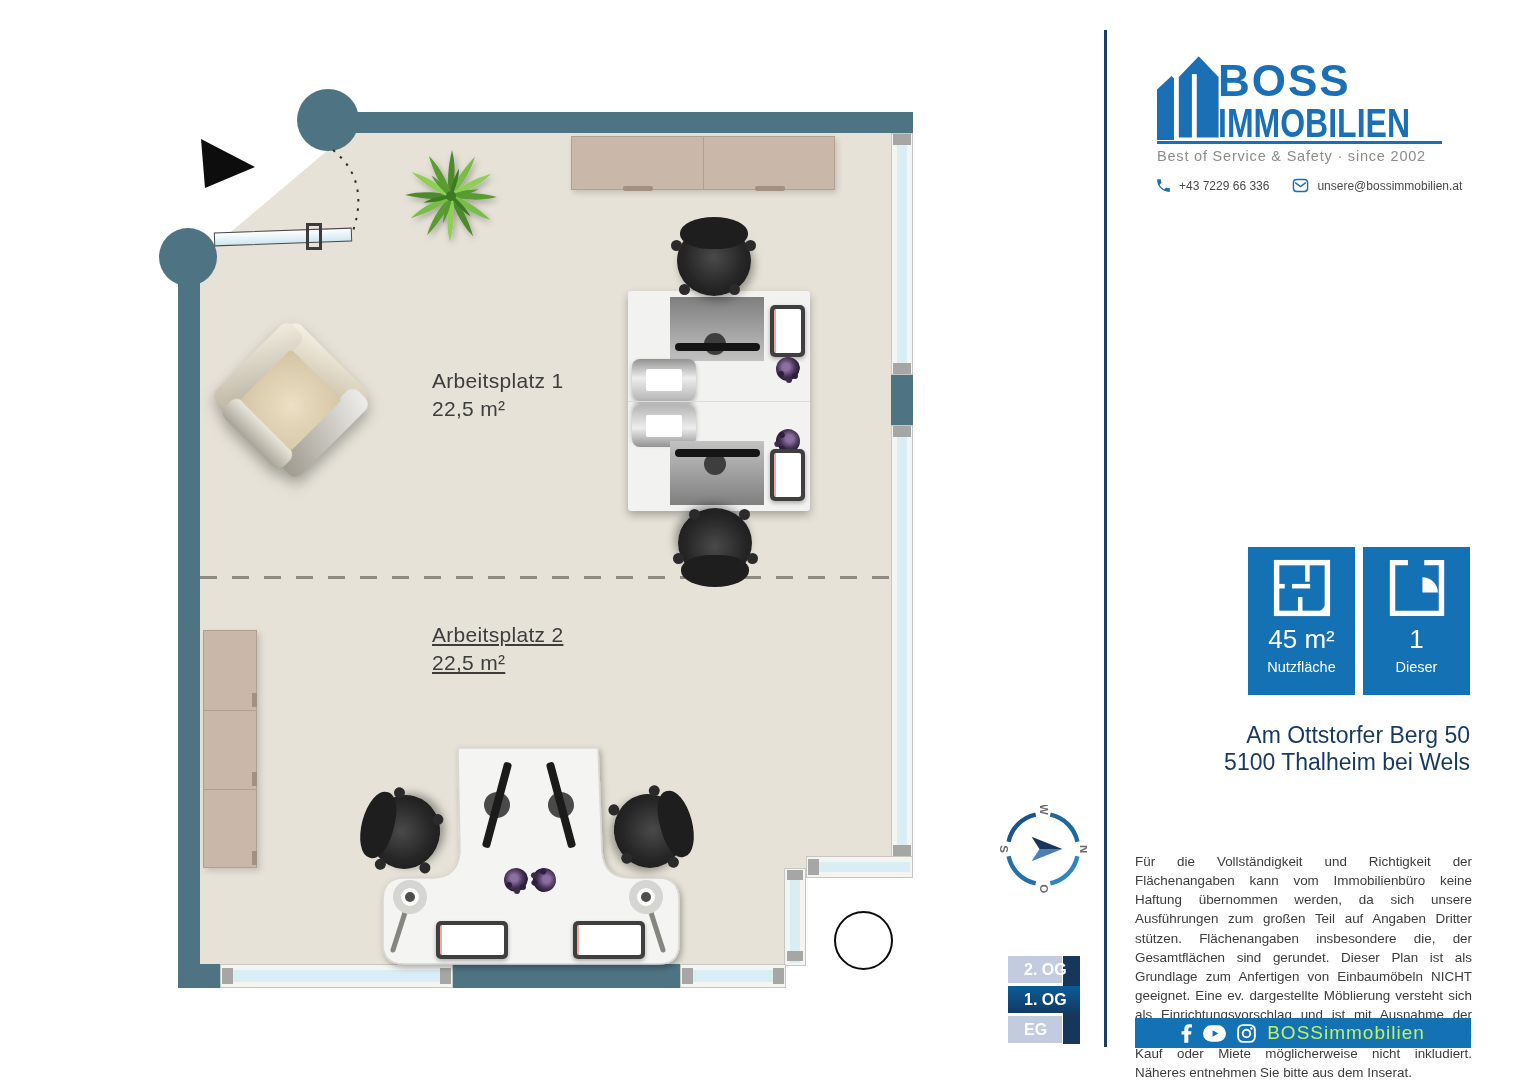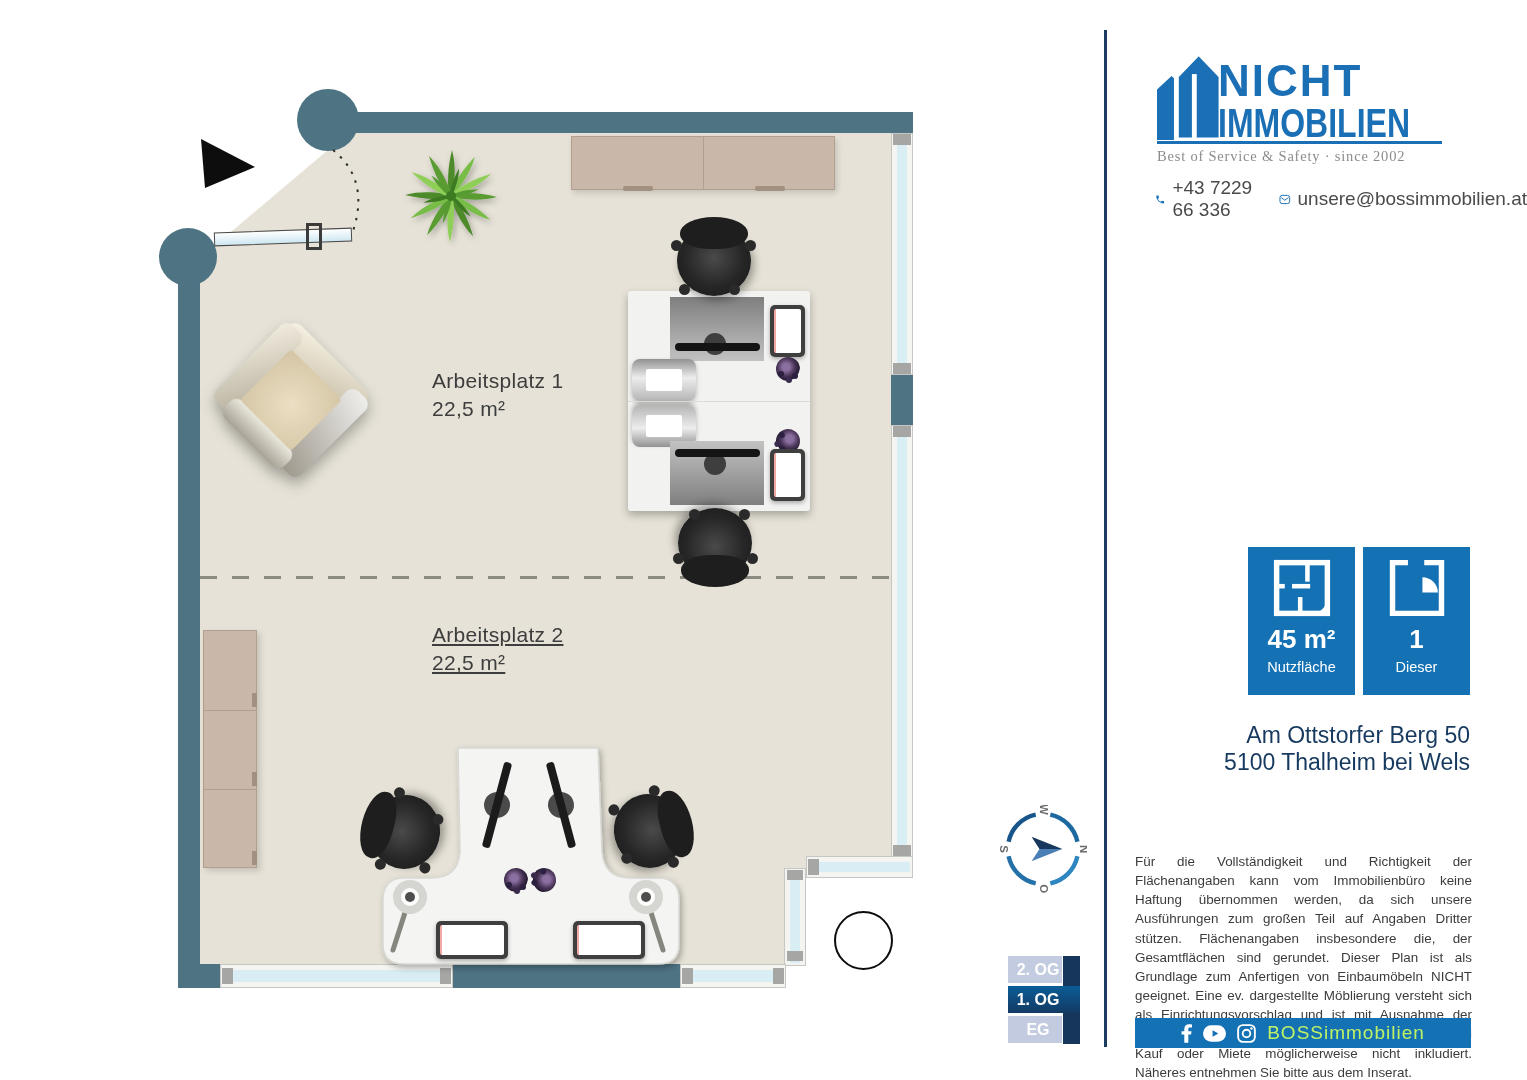--- a/index.html
+++ b/index.html
@@ -99,45 +99,45 @@
   .round-table{position:absolute;left:826px;top:911px;width:59px;height:59px;border:2.5px solid #0c0c0c;
     border-radius:50%;background:#fff;}
 
   
   .panel-divider{position:absolute;left:1104px;top:30px;width:3px;height:1017px;background:#1d3c63;}
 
   .brand-line1{position:absolute;left:1218px;top:56px;font-size:44px;font-weight:bold;color:var(--brand);letter-spacing:2px;}
   .brand-line2{position:absolute;left:1218px;top:101px;font-size:40px;font-weight:bold;color:var(--brand);
     transform:scaleX(.80);transform-origin:left;white-space:nowrap;letter-spacing:0px;}
   .logo-underline{position:absolute;left:1157px;top:141px;width:285px;height:3px;background:var(--brand);}
-  .tagline{position:absolute;left:1157px;top:148px;width:290px;font-size:14.5px;color:#8c8c8c;letter-spacing:.8px;white-space:nowrap;font-family:Liberation Serif, serif;}
-  .contact{position:absolute;left:1155px;top:177px;display:flex;align-items:center;gap:7px;font-size:19px;color:#4a4a4a;}
+  .tagline{position:absolute;left:1157px;top:148px;width:290px;font-size:14.5px;color:#8c8c8c;letter-spacing:.8px;white-space:nowrap;}
+  .contact{position:absolute;left:1155px;top:177px;display:flex;align-items:center;gap:7px;font-size:12px;color:#4a4a4a;}
   .contact .gap{width:8px;}
 
   .badge{position:absolute;top:547px;width:107px;height:148px;background:var(--brand2);color:#fff;
     display:flex;flex-direction:column;align-items:center;}
   .badge-1{left:1248px;} .badge-2{left:1363px;}
   .badge svg{margin-top:11px;}
-  .badge-value{font-size:26px;font-weight:bold;margin-top:6px;}
+  .badge-value{font-size:26px;font-weight:normal;margin-top:6px;}
   .badge-label{font-size:14.5px;margin-top:4px;}
 
   .property{position:absolute;left:1100px;top:722px;width:370px;text-align:right;color:var(--navy);}
   .prop-title{font-size:31px;font-weight:bold;letter-spacing:.5px;}
   .prop-line{font-size:23px;line-height:1.17;}
 
   .compass{position:absolute;left:999px;top:805px;}
   .compass text{font-size:13px;font-weight:bold;fill:#6b6b6b;text-anchor:middle;dominant-baseline:middle;}
 
   .disclaimer{position:absolute;left:1135px;top:852px;width:337px;font-size:13.4px;line-height:1.43;
     text-align:justify;color:var(--txt);}
 
   .floor-stack{position:absolute;left:1008px;top:956px;width:72px;height:88px;}
   .fs-bar{position:absolute;right:0;top:0;bottom:0;width:17px;background:#16365c;}
   .fs-row{position:absolute;left:0;height:27px;color:#fff;font-weight:bold;font-size:16px;}
-  .fs-row span{display:block;width:60px;text-align:center;line-height:27px;}
+  .fs-row span{display:block;width:60px;line-height:27px;margin-left:16px;}
   .fs-light{width:54px;background:#c2cbdf;}
   .fs-active{width:72px;background:linear-gradient(180deg,#0b5c97,#123a63);}
   .fs-r1{top:0;} .fs-r2{top:30px;} .fs-r3{top:60px;}
 
   .footer-bar{position:absolute;left:1135px;top:1018px;width:336px;height:30px;background:var(--brand2);
     display:flex;align-items:center;justify-content:center;gap:11px;}
   .footer-handle{color:#bef264;font-size:19px;letter-spacing:1px;}
 </style>
 </head>
 <body>
@@ -301,21 +301,21 @@
     <div class="round-table"></div>
   </div>
 
   <div class="panel-divider"></div>
 
   <svg class="abs" style="left:1157px;top:44px;" width="64" height="97" viewBox="0 0 66 98">
     <polygon points="0,46 15,32 30,46 30,98 0,98" fill="#1a6fb5"></polygon>
     <polygon points="20,32 43,8 66,32 66,98 20,98" fill="#1a6fb5" stroke="#fff" stroke-width="5"></polygon>
     <rect x="36" y="30" width="5" height="68" fill="#fff"></rect>
   </svg>
-  <div class="brand-line1">NICHT</div>
+  <div class="brand-line1">BOSS</div>
   <div class="brand-line2">IMMOBILIEN</div>
   <div class="logo-underline"></div>
   <div class="tagline">Best of Service &amp; Safety · since 2002</div>
 
   <div class="contact">
     <svg width="17" height="17" viewBox="0 0 24 24">
       <path fill="#1a6fb5" d="M6.6 10.8c1.4 2.8 3.8 5.1 6.6 6.6l2.2-2.2c.3-.3.7-.4 1-.2 1.1.4 2.4.6 3.6.6.6 0 1 .4 1 1V20c0 .6-.4 1-1 1C10.6 21 3 13.4 3 4c0-.6.4-1 1-1h3.5c.6 0 1 .4 1 1 0 1.3.2 2.5.6 3.6.1.3 0 .7-.2 1l-2.3 2.2z"></path>
     </svg>
     <span>+43 7229 66 336</span>
     <span class="gap"></span>

